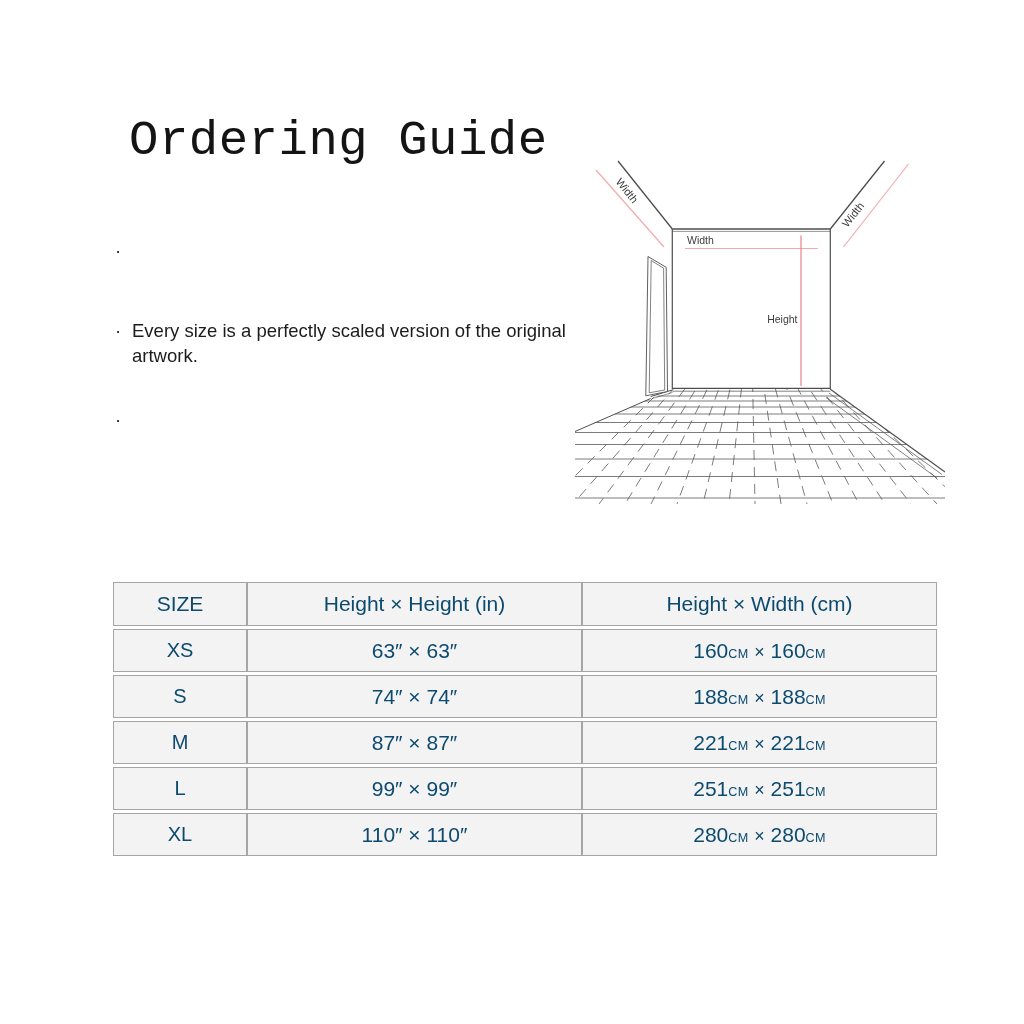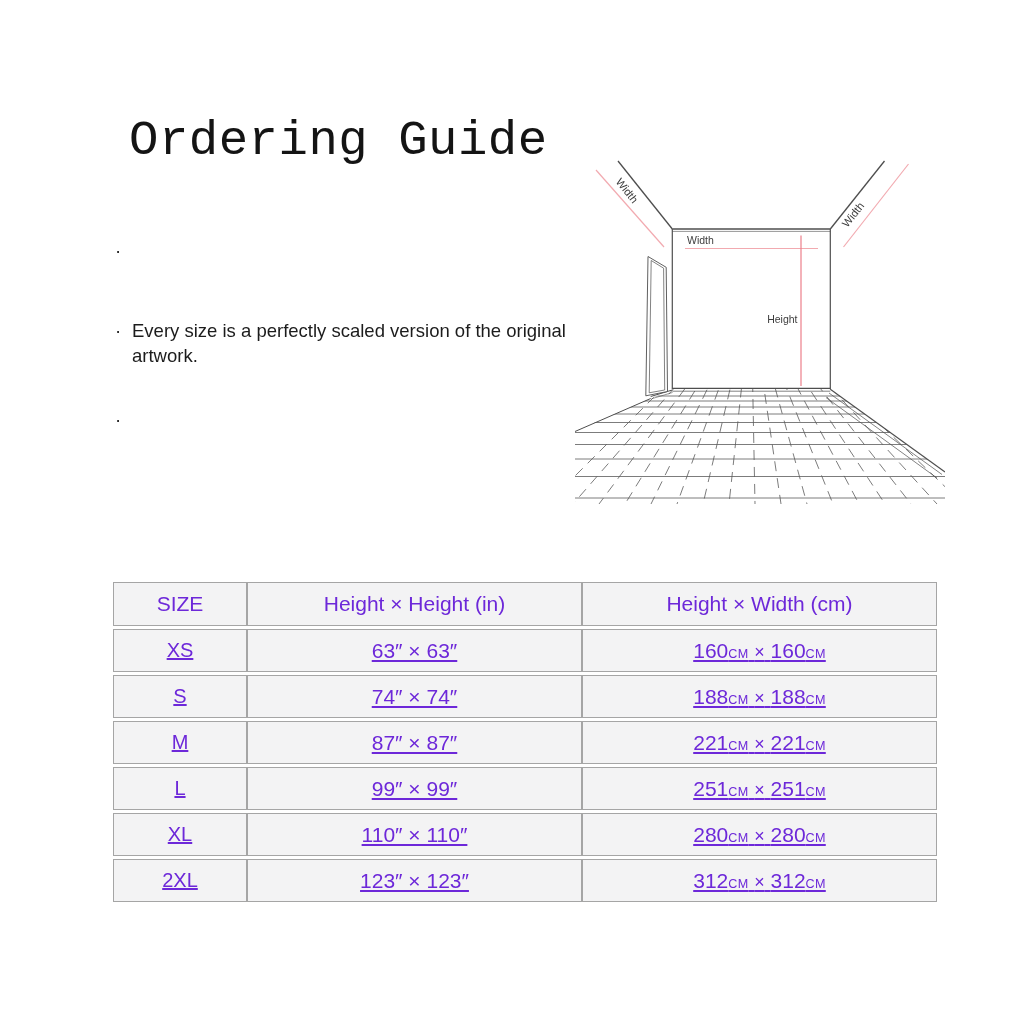--- a/index.html
+++ b/index.html
@@ -24,31 +24,31 @@
   .note2{top:318px;}
   .note3{top:407px;}
   
   .diagram{position:absolute;left:575px;top:140px;width:370px;height:380px;}
   .diagram svg{display:block;width:100%;height:100%;}
   .diagram text{font-family:"Liberation Sans","DejaVu Sans",sans-serif;fill:#3c3c3c;}
   
   table.sizes{
     position:absolute;left:113px;top:579px;width:824px;
     border-collapse:separate;border-spacing:0 3px;table-layout:fixed;
-    font-size:21px;color:#6d28d9;
+    font-size:21px;color:#0c4a6e;
   }
   table.sizes col.c1{width:134px;}
   table.sizes col.c2{width:335px;}
   table.sizes col.c3{width:355px;}
   table.sizes th,table.sizes td{
     border:1px solid #a5a5a5;background:#f3f3f4;text-align:center;
     font-weight:400;padding:0;
   }
   table.sizes th{height:42px;}
-  table.sizes td{height:41px;text-decoration:underline;}
+  table.sizes td{height:41px;}
   td.size-col{font-size:20px;}
   .unit{font-size:0.60em;letter-spacing:0.3px;}
   .times{font-size:0.85em;}
 </style>
 </head>
 <body>
 
 <div class="canvas">
 
   <h1 class="title">Ordering Guide</h1>
@@ -178,21 +178,16 @@
       <tr>
         <td class="size-col">L</td>
         <td>99″ × 99″</td>
         <td><span>251</span><span class="unit">CM</span> <span class="times">×</span> <span>251</span><span class="unit">CM</span></td>
       </tr>
       <tr>
         <td class="size-col">XL</td>
         <td>110″ × 110″</td>
         <td><span>280</span><span class="unit">CM</span> <span class="times">×</span> <span>280</span><span class="unit">CM</span></td>
       </tr>
-      <tr>
-        <td class="size-col">2XL</td>
-        <td>123″ × 123″</td>
-        <td><span>312</span><span class="unit">CM</span> <span class="times">×</span> <span>312</span><span class="unit">CM</span></td>
-      </tr>
     </tbody>
   </table>
 
 </div>
 
 </body></html>

